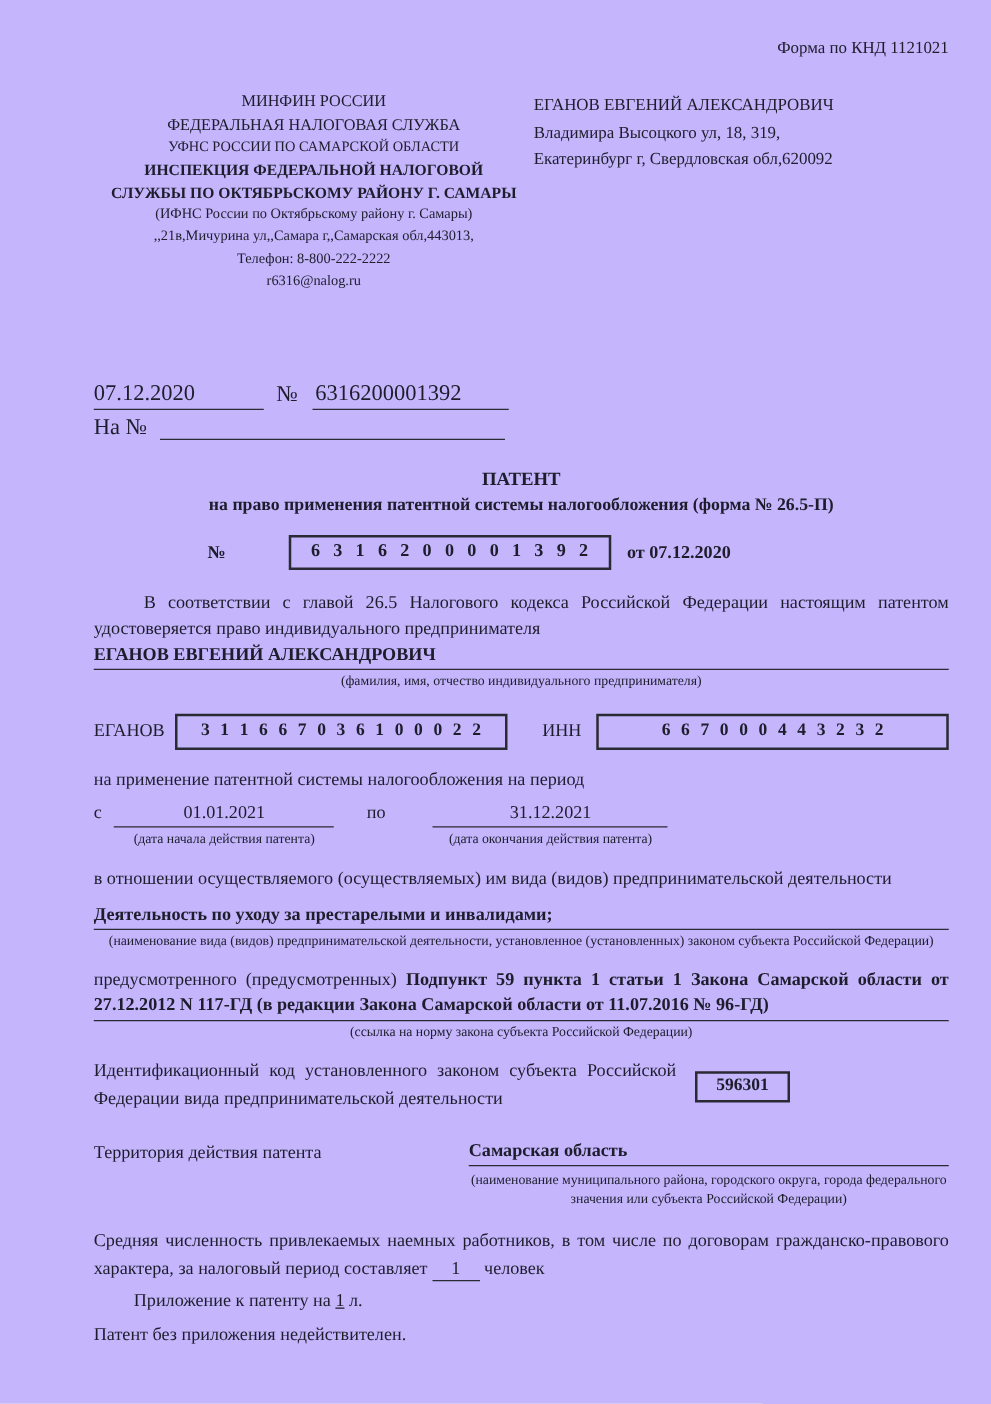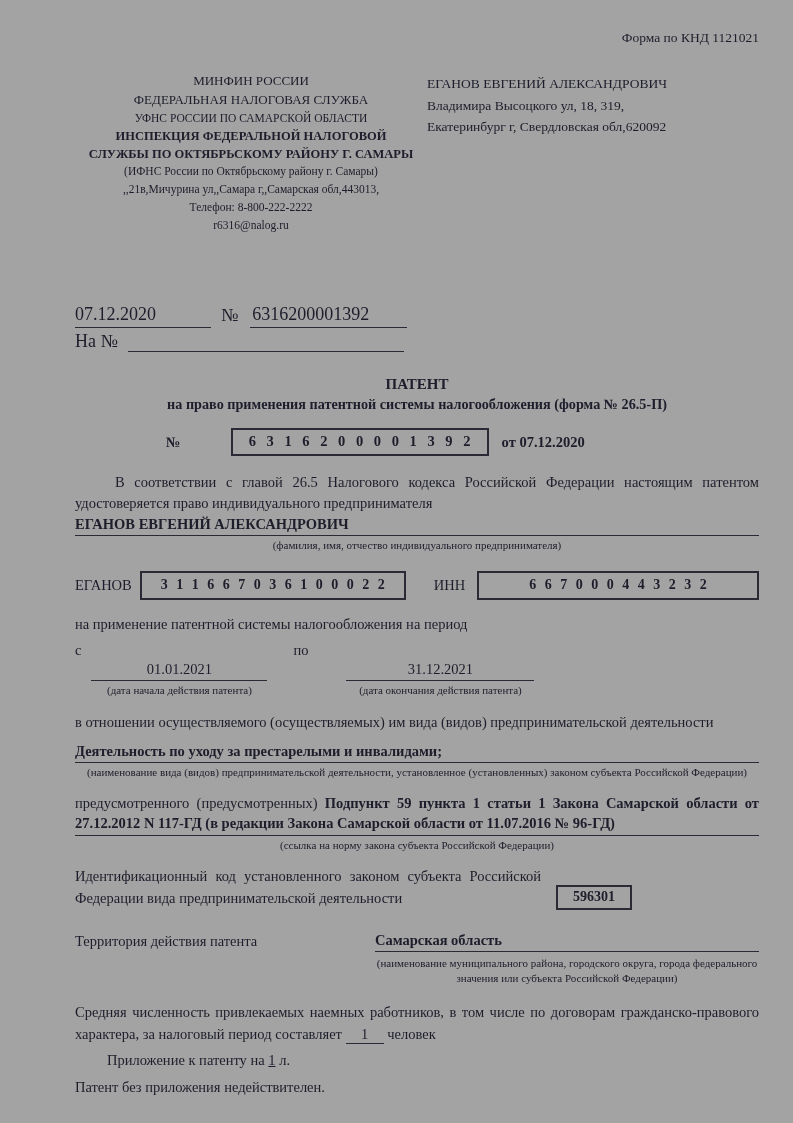--- a/index.html
+++ b/index.html
@@ -2,21 +2,21 @@
 <html lang="ru"><head>
 <meta charset="utf-8">
 <style>
   * { margin: 0; padding: 0; box-sizing: border-box; }
   html, body { background: #e8e8e8; }
   .page {
     position: relative;
     width: 793px;
     height: 1123px;
     margin: 0 auto;
-    background: #a3a3a3;
+    background: #c4b5fd;
     color: #1d1d2b;
     font-family: "Liberation Serif", "DejaVu Serif", serif;
     font-size: 14.5px;
     padding: 30px 34px 0 75px;
     overflow: hidden;
   }
   .form-code { text-align: right; font-size: 13.5px; }
 
   
   .header-row { display: flex; margin-top: 26px; }
@@ -61,32 +61,32 @@
     border: 2px solid #2a2a35; font-weight: bold; text-align: center;
     padding: 4px 0 5px; word-spacing: 5px; font-size: 14px;
   }
   .ogrnip-box { margin-left: 8px; width: 266px; }
   .inn-label { margin-left: 28px; }
   .inn-box { margin-left: 12px; flex: 1; }
 
   .period-intro { margin-top: 16px; }
 
   .dates-row { margin-top: 9px; display: flex; align-items: flex-start; }
-  .date-field { text-align: center; margin-top: 19px; }
+  .date-field { text-align: center; }
   .df1 { margin-left: 10px; width: 176px; }
   .to-label { margin-left: 26px; }
   .df2 { margin-left: 38px; width: 188px; }
   .date-val { border-bottom: 1px solid #2a2a35; padding-bottom: 2px; }
 
   .activity-intro { margin-top: 14px; line-height: 1.5; }
   .activity-line { font-weight: bold; border-bottom: 1.5px solid #2a2a35; padding-bottom: 2px; margin-top: 9px; }
   .law-par { margin-top: 12px; line-height: 1.42; border-bottom: 1.5px solid #2a2a35; padding-bottom: 1px; }
   .bold { font-weight: bold; }
 
-  .idcode-row { margin-top: 13px; display: flex; align-items: flex-end; }
+  .idcode-row { margin-top: 13px; display: flex; align-items: center; }
   .idcode-text { width: 466px; line-height: 1.5; }
   .idcode-box {
     margin-left: 15px; width: 76px; border: 2px solid #2a2a35; font-weight: bold;
     text-align: center; padding: 2px 0 3px; font-size: 14px; margin-top: 1px;
   }
 
   .territory-row { margin-top: 22px; display: flex; align-items: flex-start; }
   .terr-label { width: 300px; padding-top: 1px; }
   .terr-field { flex: 1; }
   .terr-val { font-weight: bold; border-bottom: 1.5px solid #2a2a35; padding-bottom: 2px; }

